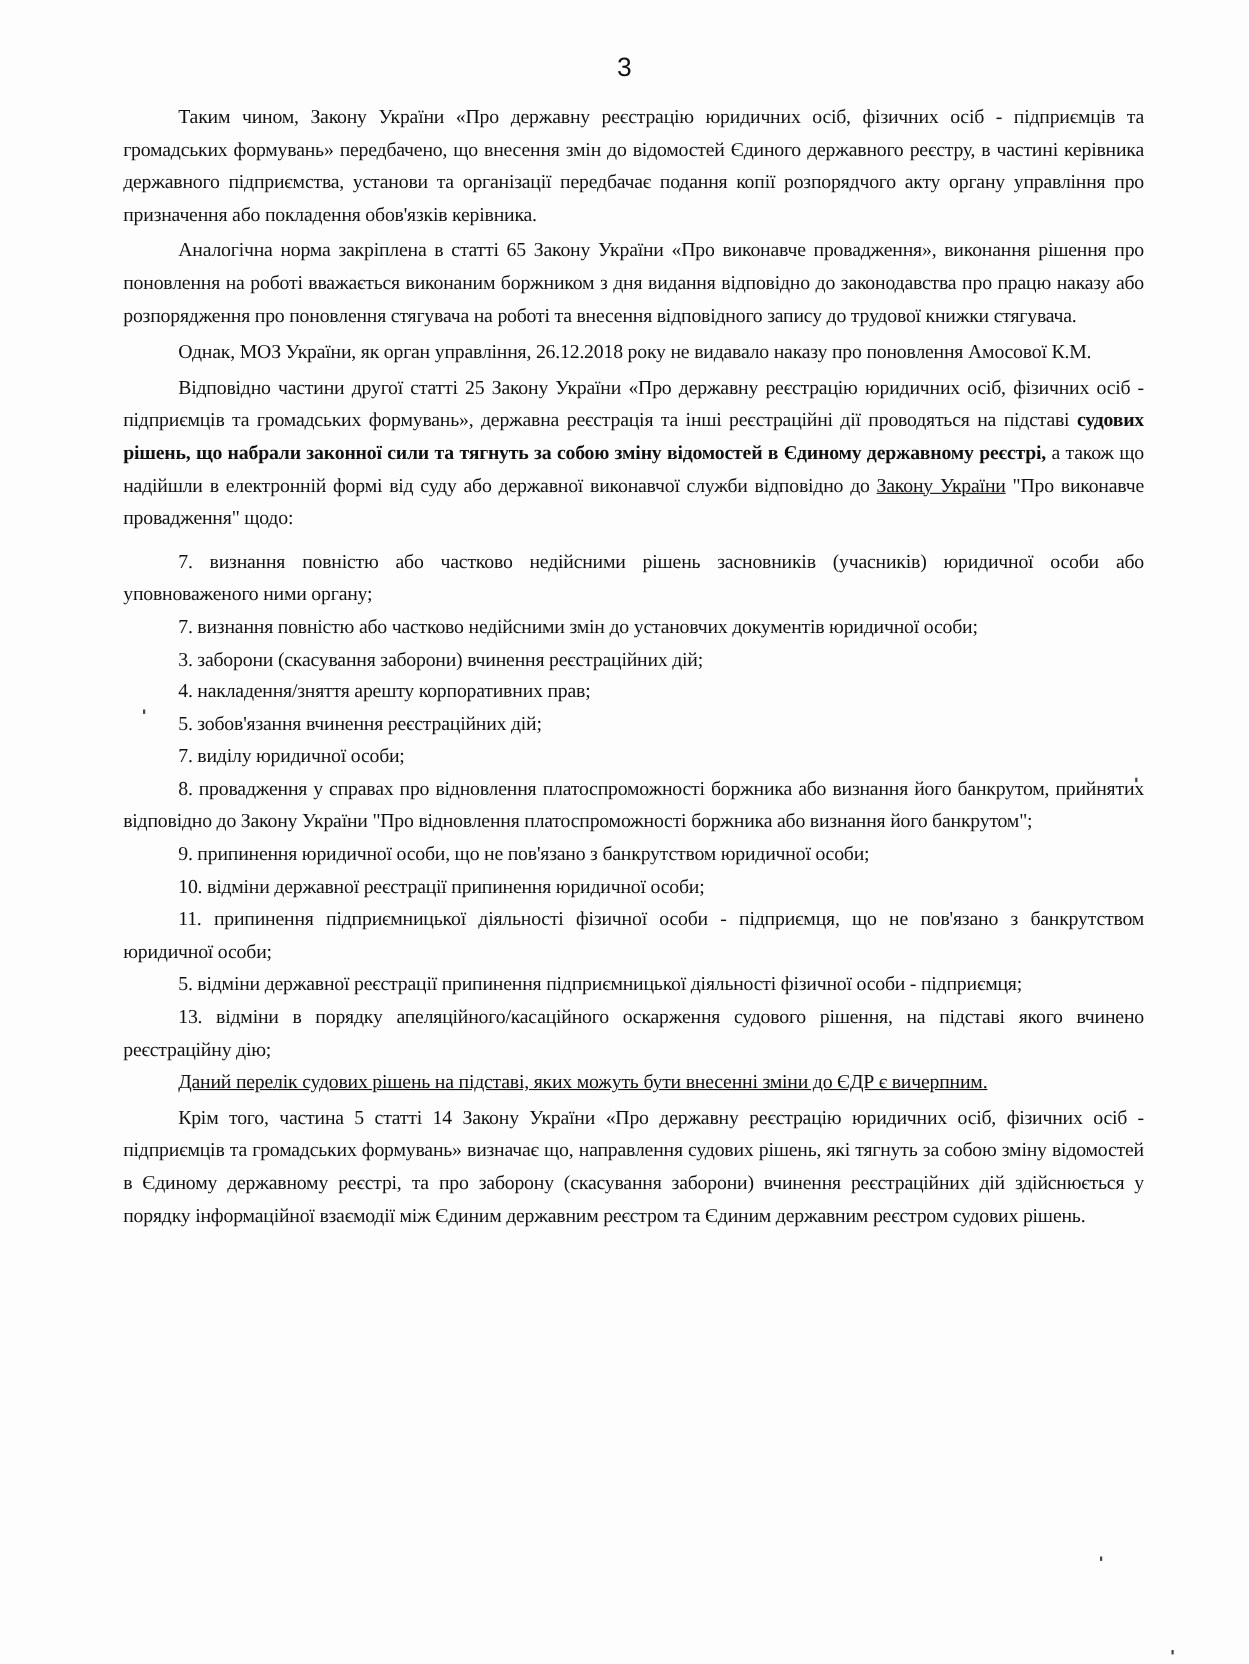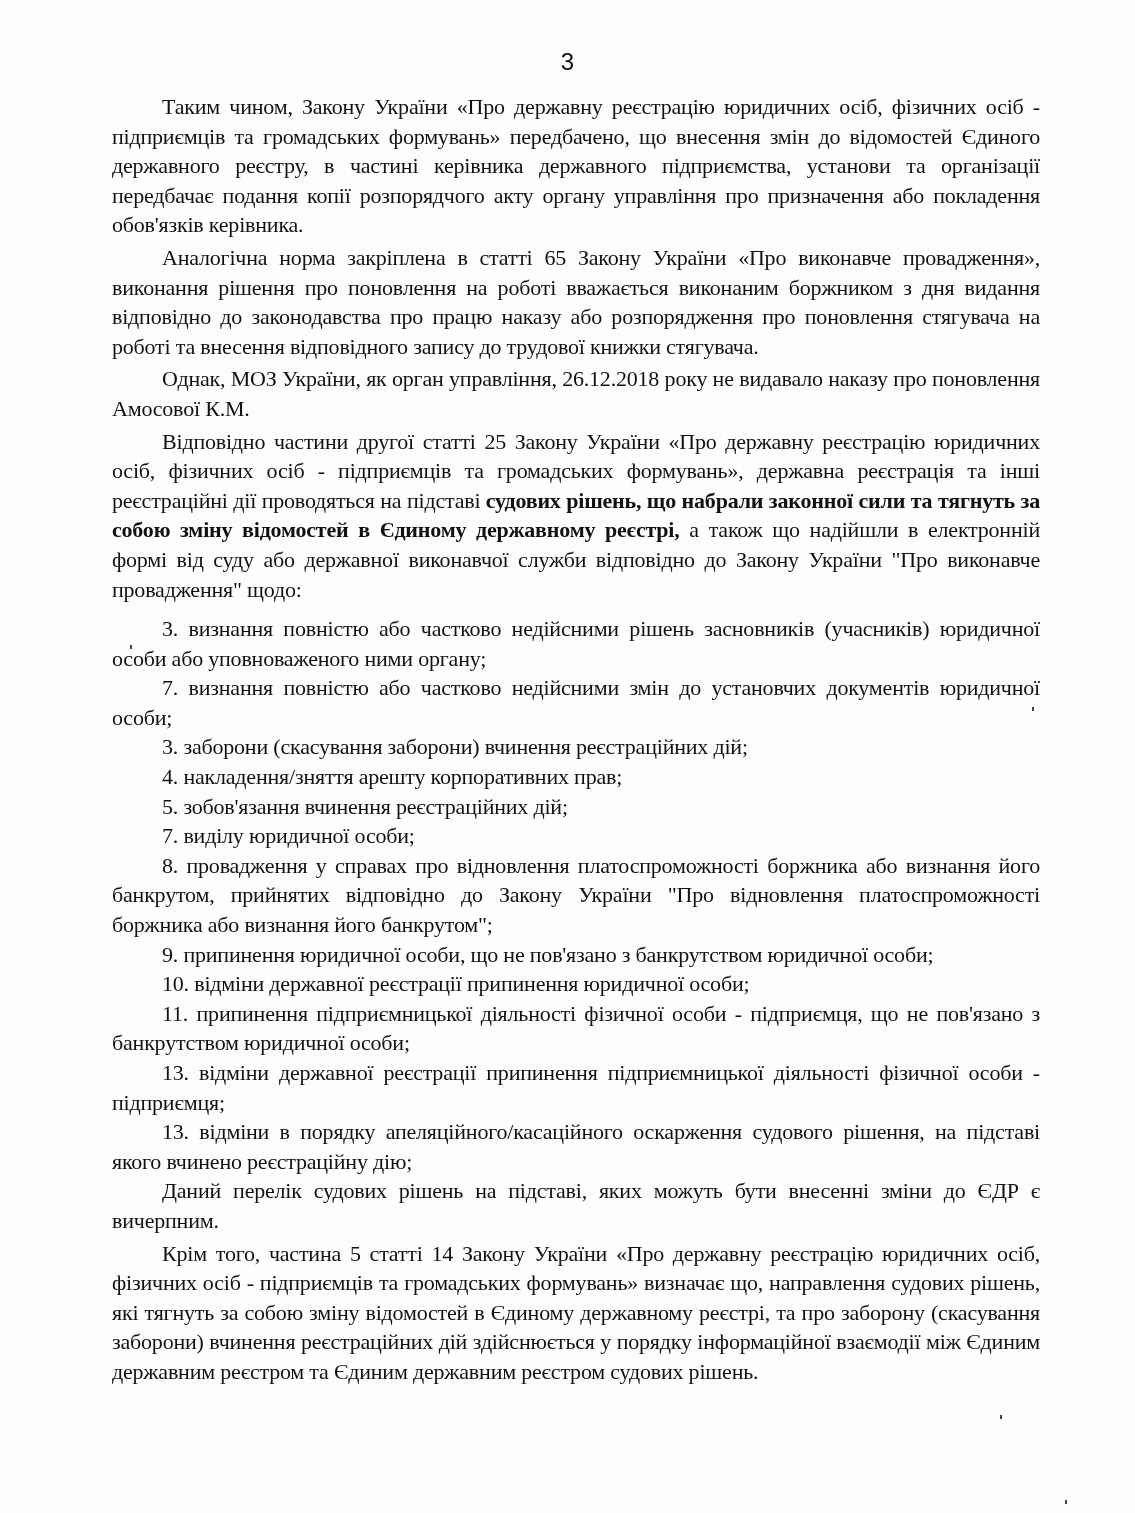--- a/index.html
+++ b/index.html
@@ -8,55 +8,55 @@
     position: absolute; left: 0; top: 0; width: 1135px; height: 1513px;
     background: #fdfdfd; color: #111;
     font-family: "Liberation Serif", "DejaVu Serif", serif;
   }
   .page-number {
     position: absolute; top: 48px; left: 0; width: 100%;
     text-align: center; font-size: 24px; font-family: "Liberation Sans", sans-serif;
   }
   .content {
     position: absolute; left: 112px; top: 92px; width: 928px;
-    font-size: 22px; line-height: 29.6px; text-align: justify;
+    font-size: 18px; line-height: 29.6px; text-align: justify;
     font-stretch: condensed; letter-spacing: -0.2px;
   }
   .p { text-indent: 50px; margin: 0; }
   .gap { margin-top: 3px; }
   .li { text-indent: 50px; margin: 0; }
   .bold { font-weight: bold; }
-  .u { }
+  .u { text-decoration: underline; }
   .mt-list { margin-top: 10px; }
   .dot { position: absolute; width: 2px; height: 4px; background: #444; }
 </style>
 </head>
 <body>
 
 <div class="page">
   <div class="page-number">3</div>
 
   <div class="content">
     <p class="p">Таким чином, Закону України «Про державну реєстрацію юридичних осіб, фізичних осіб - підприємців та громадських формувань» передбачено, що внесення змін до відомостей Єдиного державного реєстру, в частині керівника державного підприємства, установи та організації передбачає подання копії розпорядчого акту органу управління про призначення або покладення обов'язків керівника.</p>
     <p class="p gap">Аналогічна норма закріплена в статті 65 Закону України «Про виконавче провадження», виконання рішення про поновлення на роботі вважається виконаним боржником з дня видання відповідно до законодавства про працю наказу або розпорядження про поновлення стягувача на роботі та внесення відповідного запису до трудової книжки стягувача.</p>
     <p class="p gap">Однак, МОЗ України, як орган управління, 26.12.2018 року не видавало наказу про поновлення Амосової К.М.</p>
     <p class="p gap"><span>Відповідно частини другої статті 25 Закону України «Про державну реєстрацію юридичних осіб, фізичних осіб - підприємців та громадських формувань», державна реєстрація та інші реєстраційні дії проводяться на підставі </span><span class="bold">судових рішень, що набрали законної сили та тягнуть за собою зміну відомостей в Єдиному державному реєстрі,</span><span> а також що надійшли в електронній формі від суду або державної виконавчої служби відповідно до </span><span class="u">Закону України</span><span> "Про виконавче провадження" щодо:</span></p>
 
     <div class="mt-list">
-      <p class="li">3. визнання повністю або частково недійсними рішень засновників (учасників) юридичної особи або уповноваженого ними органу;</p>
+      <p class="li">7. визнання повністю або частково недійсними рішень засновників (учасників) юридичної особи або уповноваженого ними органу;</p>
       <p class="li">7. визнання повністю або частково недійсними змін до установчих документів юридичної особи;</p>
       <p class="li">3. заборони (скасування заборони) вчинення реєстраційних дій;</p>
       <p class="li">4. накладення/зняття арешту корпоративних прав;</p>
       <p class="li">5. зобов'язання вчинення реєстраційних дій;</p>
       <p class="li">7. виділу юридичної особи;</p>
       <p class="li">8. провадження у справах про відновлення платоспроможності боржника або визнання його банкрутом, прийнятих відповідно до Закону України "Про відновлення платоспроможності боржника або визнання його банкрутом";</p>
       <p class="li">9. припинення юридичної особи, що не пов'язано з банкрутством юридичної особи;</p>
       <p class="li">10. відміни державної реєстрації припинення юридичної особи;</p>
       <p class="li">11. припинення підприємницької діяльності фізичної особи - підприємця, що не пов'язано з банкрутством юридичної особи;</p>
-      <p class="li">13. відміни державної реєстрації припинення підприємницької діяльності фізичної особи - підприємця;</p>
+      <p class="li">5. відміни державної реєстрації припинення підприємницької діяльності фізичної особи - підприємця;</p>
       <p class="li">13. відміни в порядку апеляційного/касаційного оскарження судового рішення, на підставі якого вчинено реєстраційну дію;</p>
     </div>
 
     <p class="p u">Даний перелік судових рішень на підставі, яких можуть бути внесенні зміни до ЄДР є вичерпним.</p>
     <p class="p gap">Крім того, частина 5 статті 14 Закону України «Про державну реєстрацію юридичних осіб, фізичних осіб - підприємців та громадських формувань» визначає що, направлення судових рішень, які тягнуть за собою зміну відомостей в Єдиному державному реєстрі, та про заборону (скасування заборони) вчинення реєстраційних дій здійснюється у порядку інформаційної взаємодії між Єдиним державним реєстром та Єдиним державним реєстром судових рішень.</p>
   </div>
 
   <div class="dot" style="left:130px;top:645px;"></div>
   <div class="dot" style="left:1000px;top:1415px;"></div>
   <div class="dot" style="left:1065px;top:1500px;"></div>

